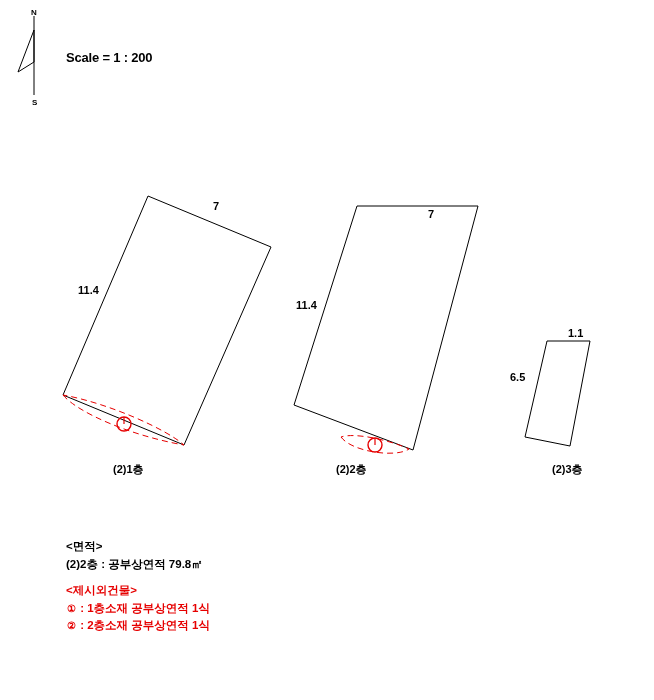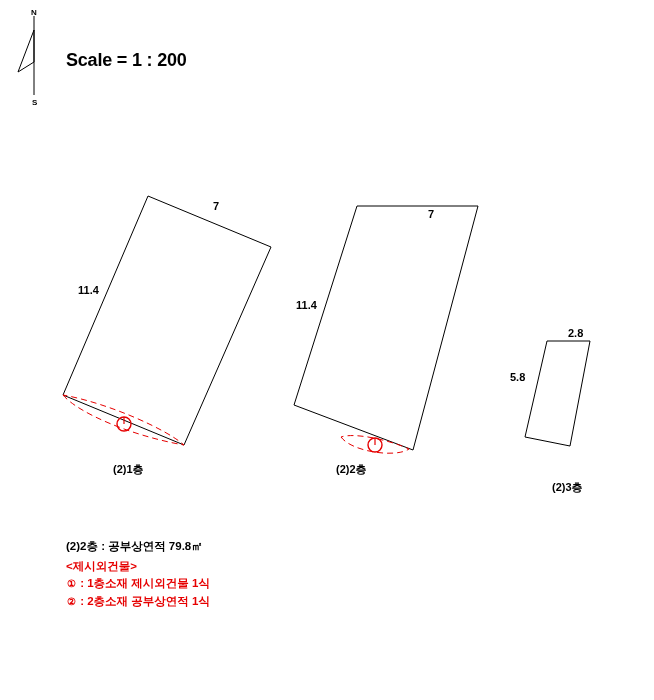--- a/index.html
+++ b/index.html
@@ -33,21 +33,21 @@
     position: absolute;
     left: 32px;
     top: 98px;
     font-size: 8px;
     font-weight: bold;
   }
   .scale-text {
     position: absolute;
     left: 66px;
     top: 50px;
-    font-size: 18px;
+    font-size: 13px;
     font-weight: bold;
     letter-spacing: -0.2px;
   }
   .dim {
     position: absolute;
     font-size: 11px;
     font-weight: bold;
   }
   .floor-cap {
     position: absolute;
@@ -62,21 +62,21 @@
     font-weight: bold;
     line-height: 17.5px;
   }
   .legend .row {
     white-space: nowrap;
   }
   .legend .red {
     color: #e60000;
   }
   .legend-block2 {
-    margin-top: 2px;
+    margin-top: 9px;
   }
   .sym {
     display: inline-block;
     width: 11px;
     text-align: center;
     color: #e60000;
     font-size: 10px;
   }
 </style>
 </head>
@@ -113,34 +113,35 @@
 <div class="compass-s">S</div>
 
 <div class="scale-text">Scale = 1 : 200</div>
 
 <div class="dim" style="left:213px; top:200px;">7</div>
 <div class="dim" style="left:78px; top:284px;">11.4</div>
 
 <div class="dim" style="left:428px; top:208px;">7</div>
 <div class="dim" style="left:296px; top:299px;">11.4</div>
 
-<div class="dim" style="left:568px; top:327px;">2.8</div>
-<div class="dim" style="left:510px; top:371px;">5.8</div>
+<div class="dim" style="left:568px; top:327px;">1.1</div>
+<div class="dim" style="left:510px; top:371px;">6.5</div>
 
 <div class="floor-cap" style="left:113px; top:462px;">(2)1층</div>
 <div class="floor-cap" style="left:336px; top:462px;">(2)2층</div>
-<div class="floor-cap" style="left:552px; top:480px;">(2)3층</div>
+<div class="floor-cap" style="left:552px; top:462px;">(2)3층</div>
 
 <div class="legend">
+  <div class="row">&lt;면적&gt;</div>
   <div class="row">(2)2층 :  공부상연적 79.8㎡</div>
 
   <div class="legend-block2">
     <div class="row red">&lt;제시외건물&gt;</div>
     <div class="row red">
       <span class="sym">①</span>
-      <span>: 1층소재 제시외건물 1식</span>
+      <span>: 1층소재 공부상연적 1식</span>
     </div>
     <div class="row red">
       <span class="sym">②</span>
       <span>: 2층소재 공부상연적 1식</span>
     </div>
   </div>
 </div>
 
 </body></html>

